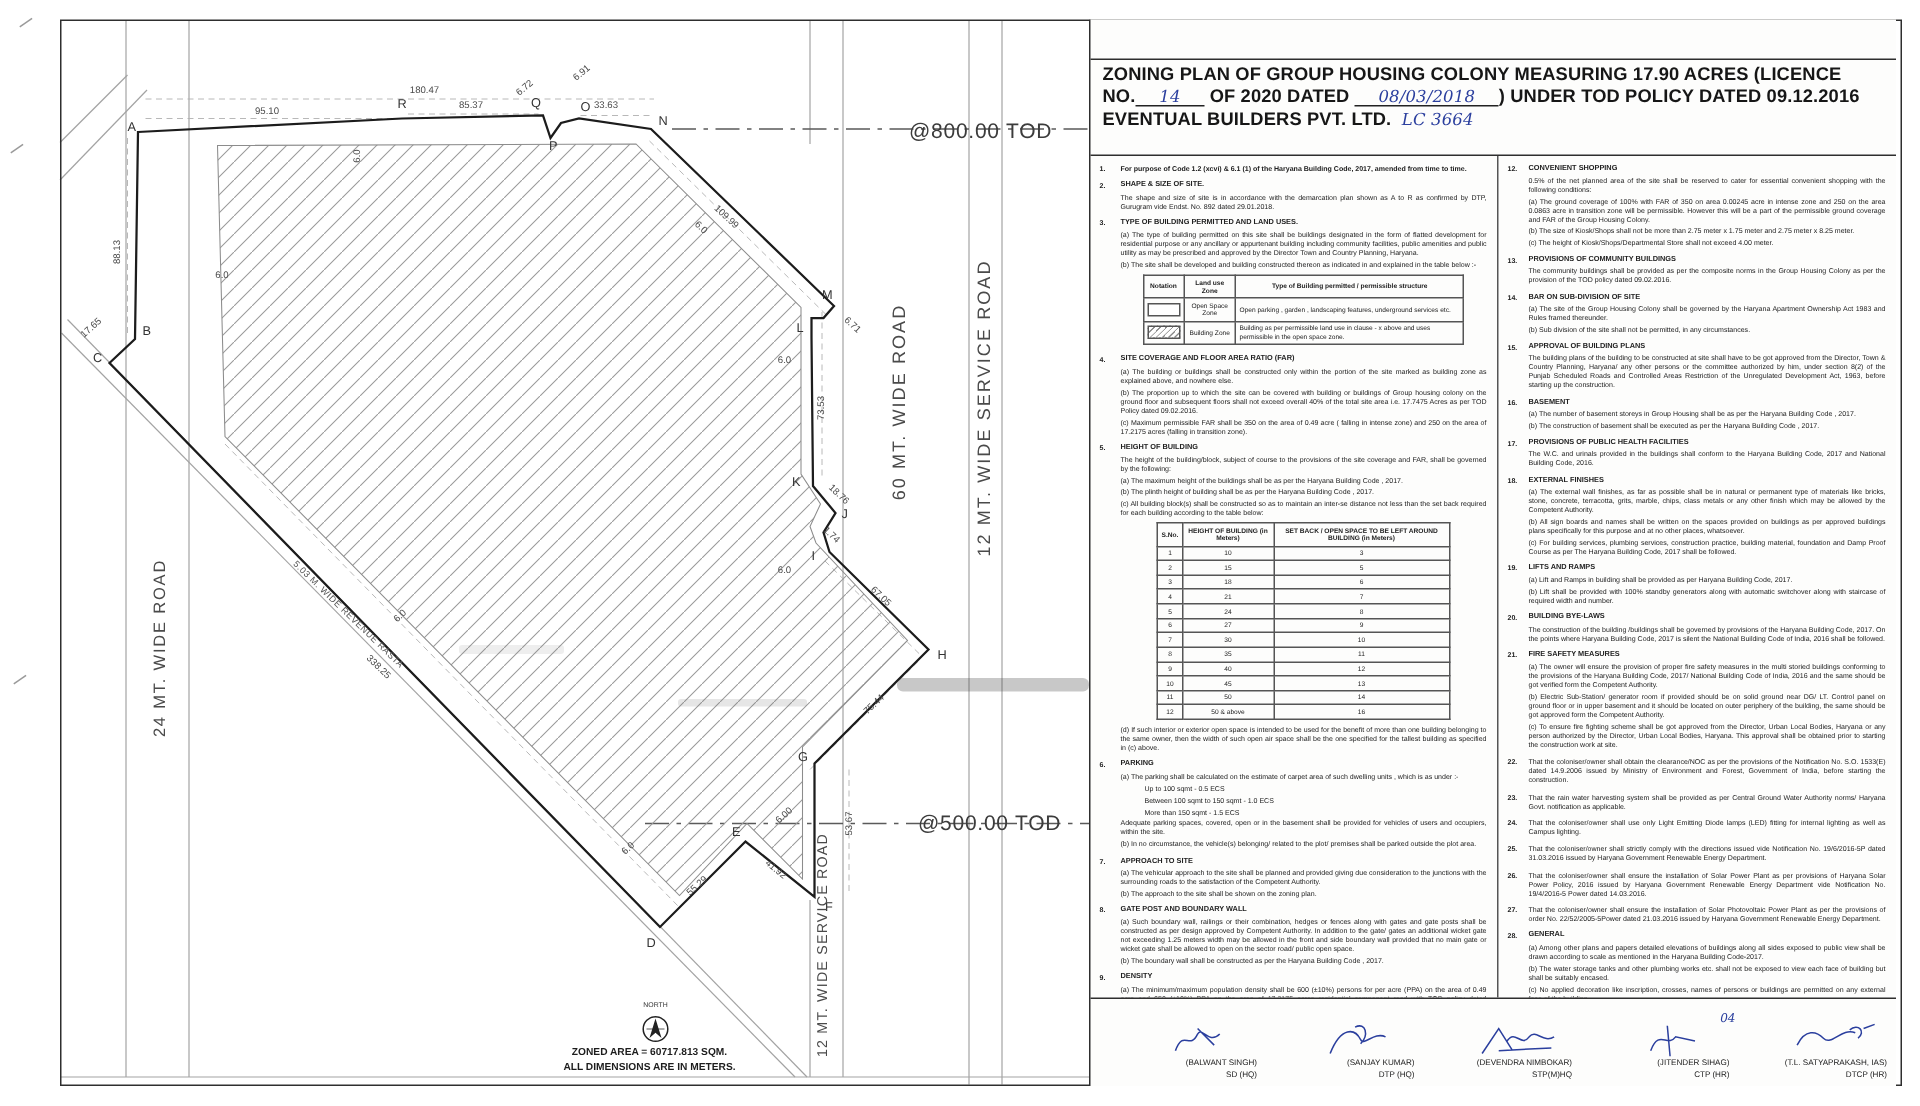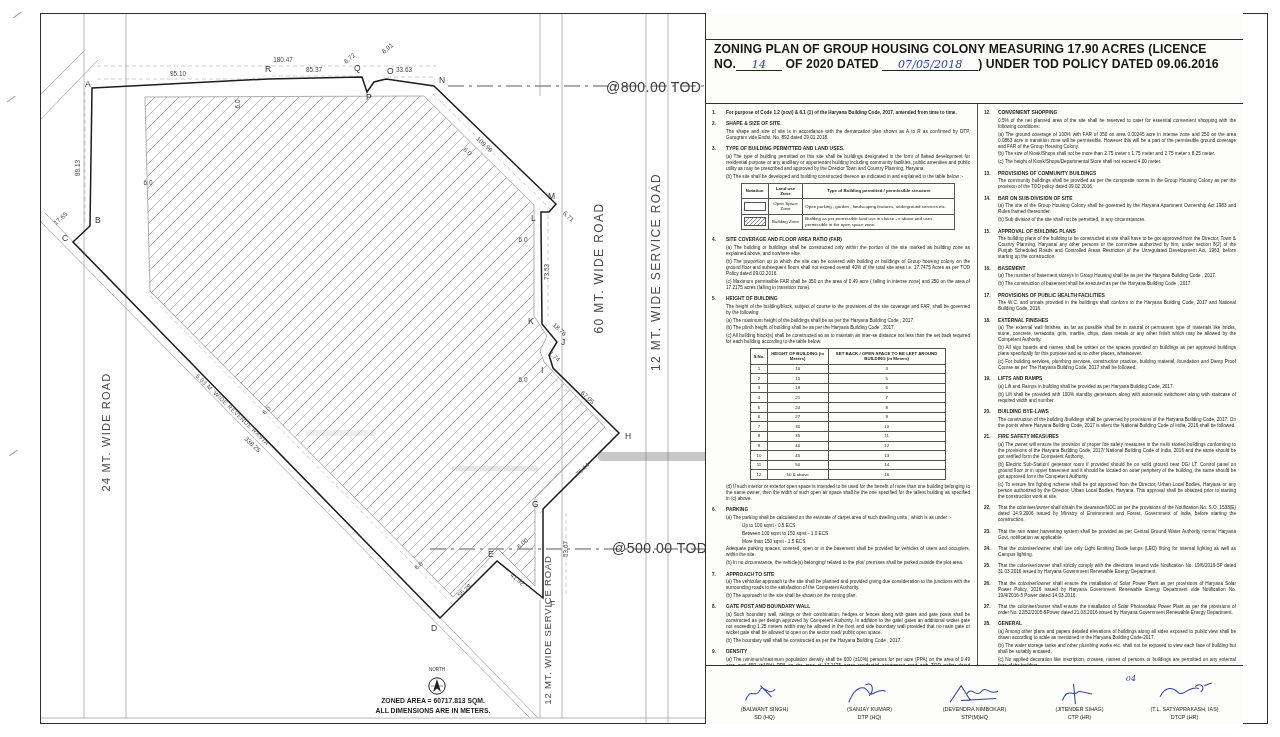--- a/index.html
+++ b/index.html
@@ -4,21 +4,21 @@
 <style>
   html,body{margin:0;padding:0;background:#fff;}
   .page{position:relative;width:1280px;height:737px;background:#ffffff;overflow:hidden;
         font-family:"Liberation Sans",sans-serif;}
   .fold{position:absolute;width:10px;height:6px;border-top:1.5px solid #9a9a9a;transform:rotate(-35deg);}
   .frame{position:absolute;left:40px;top:13px;width:1228px;height:711px;
          border:1.6px solid #2e2e2e;box-sizing:border-box;pointer-events:none;}
   svg.plan{position:absolute;left:0;top:0;}
 
   
-  .panel{position:absolute;left:705px;top:13px;width:538px;height:711px;box-sizing:border-box;
+  .panel{position:absolute;left:726px;top:13px;width:538px;height:711px;box-sizing:border-box;
          border-left:1.4px solid #2e2e2e;background:#fdfdfc;}
   .title-gap{height:26px;}
   .title-block{box-sizing:border-box;height:65px;border-top:1.4px solid #2e2e2e;border-bottom:1.4px solid #2e2e2e;
          padding:2px 8px 0 8px;font-weight:bold;font-size:12.2px;line-height:15px;color:#161616;letter-spacing:.1px;}
   .blank{display:inline-block;border-bottom:1.2px solid #222;text-align:center;line-height:1;vertical-align:baseline;}
   .tb1{min-width:46px;} .tb2{min-width:96px;}
   .hw{font-family:"DejaVu Serif",serif;font-style:italic;font-weight:normal;color:#2b3f9e;}
   .hw-t{font-size:11px;}
   .cols{display:flex;height:561px;box-sizing:border-box;}
   .col{box-sizing:border-box;padding:6px 7px 4px 6px;overflow:hidden;font-size:4.7px;line-height:1.28;
@@ -34,21 +34,21 @@
   .bold{font-weight:bold;}
   table.zt{border-collapse:collapse;margin:3px auto 4px auto;width:88%;}
   .zt th,.zt td{border:0.6px solid #555;font-size:4.4px;padding:1.5px 2px;text-align:center;vertical-align:middle;color:#222;}
   .zt th{font-weight:bold;}
   .zt td.l{text-align:left;}
   .swatch{display:block;width:20px;height:7px;border:0.6px solid #555;margin:0 auto;background:#fff;}
   .swatch.hatch{background:repeating-linear-gradient(135deg,#fff 0 2.2px,#8a8a8a 2.2px 2.9px);}
   
   .signs{height:59px;border-top:1.4px solid #2e2e2e;display:grid;grid-template-columns:repeat(5,1fr);
          padding:2px 6px 3px 6px;box-sizing:border-box;}
-  .sig-cell{position:relative;display:flex;flex-direction:column;align-items:center;justify-content:flex-end;
+  .sig-cell{position:relative;display:flex;flex-direction:column;align-items:flex-end;justify-content:flex-end;
             font-size:5.4px;color:#222;line-height:1.35;text-align:center;}
   .sig-note{position:absolute;right:-4px;top:6px;font-size:8px;}
   
   .t-dim{font-size:6.4px;fill:#4a4a4a;}
   .t-pt{font-size:8.5px;fill:#333;}
   .t-tod{font-size:14px;fill:#3c3c3c;letter-spacing:.5px;}
   .t-road{font-size:12px;fill:#4a4a4a;letter-spacing:1.4px;}
   .t-road-sm{font-size:9.5px;fill:#4a4a4a;letter-spacing:.8px;}
   .t-road24{font-size:11px;fill:#4a4a4a;letter-spacing:1.2px;}
   .t-rasta{font-size:6px;fill:#555;letter-spacing:.4px;}
@@ -191,22 +191,23 @@
   <div class="frame"></div>
 
   <div class="panel">
     <div class="title-gap"></div>
 
     <div class="title-block">
       <div><span>ZONING PLAN OF GROUP HOUSING COLONY MEASURING 17.90 ACRES (LICENCE</span></div>
       <div>
         <span>NO.</span><span class="blank tb1"><span class="hw hw-t">14</span></span>
         <span>OF 2020 DATED</span>
-        <span class="blank tb2"><span class="hw hw-t">07/05/2018</span></span><span>) UNDER TOD POLICY DATED 09.06.2016</span>
-      </div>
+        <span class="blank tb2"><span class="hw hw-t">08/03/2018</span></span><span>) UNDER TOD POLICY DATED 09.12.2016</span>
+      </div>
+      <div><span>EVENTUAL BUILDERS PVT. LTD.</span>&nbsp;&nbsp;<span class="hw hw-t">LC 3664</span></div>
     </div>
 
     <div class="cols">
 
       <div class="col col-l">
 
         <div class="clause">
             <span class="cno">1.</span>
           <div class="cbody">
               <p class="bold">For purpose of Code 1.2 (xcvi) &amp; 6.1 (1) of the Haryana Building Code, 2017, amended from time to time.</p>

